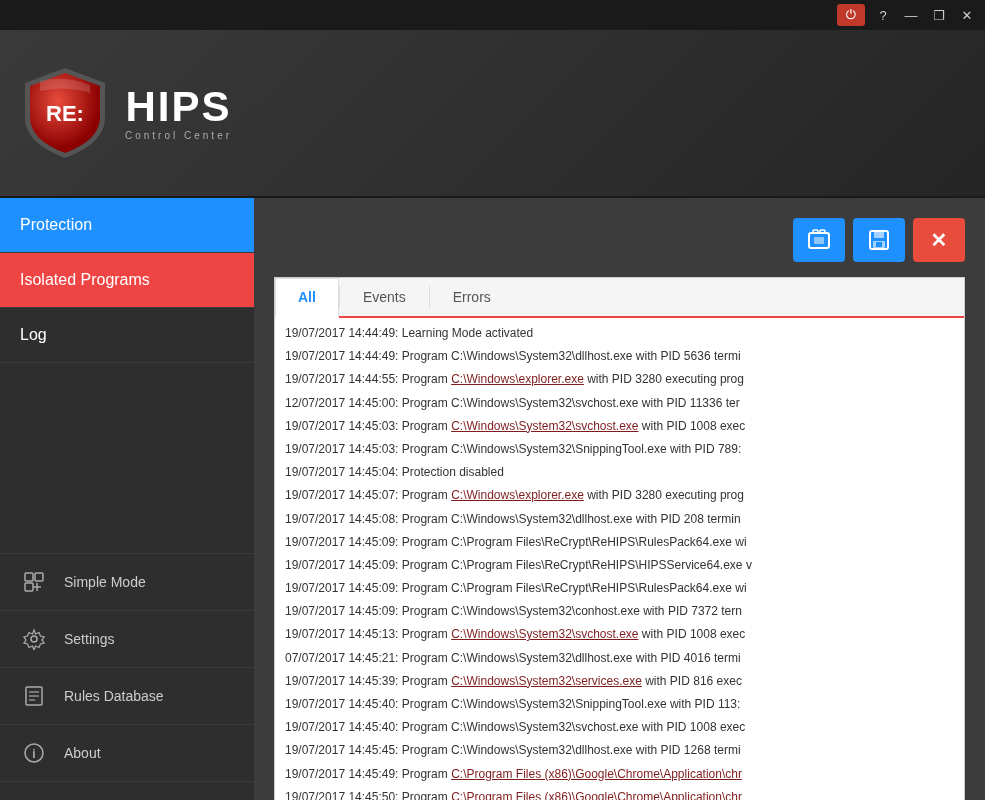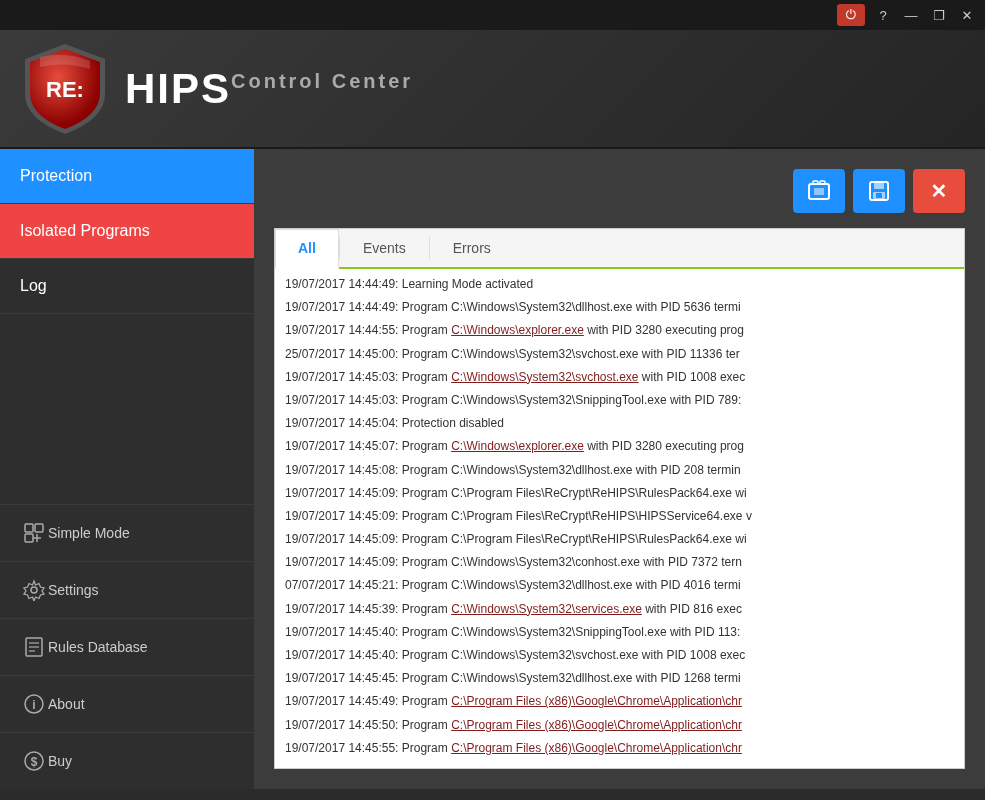--- a/index.html
+++ b/index.html
@@ -35,51 +35,50 @@
     .titlebar-btn.power {
       background: #c0392b;
       color: white;
       border-radius: 3px;
       margin-right: 4px;
     }
 
     
     .header {
       width: 100%;
-      height: 119px;
+      height: 168px;
       background: linear-gradient(135deg, #3a3a3a 0%, #252525 100%);
       display: flex;
       align-items: center;
       padding-left: 20px;
       border-bottom: 2px solid #1a1a1a;
     }
 
     .logo-shield {
       width: 90px;
       height: 100px;
       position: relative;
       margin-right: 15px;
     }
 
     .shield-svg { width: 90px; height: 100px; }
 
-    .brand-text { display: flex; flex-direction: row; justify-content: center; }
+    .brand-text { display: flex; flex-direction: column; justify-content: center; text-align: center; }
     .brand-hips {
       font-size: 42px;
       font-weight: bold;
       color: white;
       line-height: 1;
       letter-spacing: 2px;
     }
     .brand-sub {
-      font-size: 20px;
+      font-size: 10px;
       color: #aaa;
       letter-spacing: 3px;
       margin-top: 2px;
-      font-weight: bold;
     }
 
     
     .main-layout {
       display: flex;
       width: 100%;
       height: calc(800px - 30px - 130px);
     }
 
     
@@ -109,21 +108,21 @@
     .nav-spacer { flex: 1; }
 
     .nav-icon-item {
       display: flex;
       align-items: center;
       padding: 14px 20px;
       color: #ccc;
       cursor: pointer;
       font-size: 14px;
       border-top: 1px solid #3a3a3a;
-      gap: 0;
+      gap: 16px;
     }
     .nav-icon-item .icon-circle {
       width: 28px;
       height: 28px;
       display: flex;
       align-items: center;
       justify-content: center;
       flex-shrink: 0;
     }
 
@@ -164,21 +163,21 @@
       background: white;
       border: 1px solid #ccc;
       flex: 1;
       display: flex;
       flex-direction: column;
       overflow: hidden;
     }
 
     .tab-bar {
       display: flex;
-      border-bottom: 2px solid #84cc16;
+      border-bottom: 2px solid #ef4444;
       background: #f5f5f5;
     }
 
     .tab {
       padding: 10px 22px;
       cursor: pointer;
       font-size: 14px;
       color: #555;
       border: 1px solid transparent;
       position: relative;
@@ -371,30 +370,31 @@
         <div class="tab">
           <span>Errors</span>
         </div>
       </div>
 
       <div class="log-content" id="log-content-container">
 
       <div class="log-entry">19/07/2017 14:44:49: Learning Mode activated</div>
           <div class="log-entry">19/07/2017 14:44:49: Program C:\Windows\System32\dllhost.exe with PID 5636 termi</div>
           <div class="log-entry">19/07/2017 14:44:55: Program <span class="link">C:\Windows\explorer.exe</span> with PID 3280 executing prog</div>
-          <div class="log-entry">25/07/2017 14:45:00: Program C:\Windows\System32\svchost.exe with PID 11336 ter</div>
+          <div class="log-entry">12/07/2017 14:45:00: Program C:\Windows\System32\svchost.exe with PID 11336 ter</div>
           <div class="log-entry">19/07/2017 14:45:03: Program <span class="link">C:\Windows\System32\svchost.exe</span> with PID 1008 exec</div>
           <div class="log-entry">19/07/2017 14:45:03: Program C:\Windows\System32\SnippingTool.exe with PID 789:</div>
           <div class="log-entry">19/07/2017 14:45:04: Protection disabled</div>
           <div class="log-entry">19/07/2017 14:45:07: Program <span class="link">C:\Windows\explorer.exe</span> with PID 3280 executing prog</div>
           <div class="log-entry">19/07/2017 14:45:08: Program C:\Windows\System32\dllhost.exe with PID 208 termin</div>
           <div class="log-entry">19/07/2017 14:45:09: Program C:\Program Files\ReCrypt\ReHIPS\RulesPack64.exe wi</div>
           <div class="log-entry">19/07/2017 14:45:09: Program C:\Program Files\ReCrypt\ReHIPS\HIPSService64.exe v</div>
           <div class="log-entry">19/07/2017 14:45:09: Program C:\Program Files\ReCrypt\ReHIPS\RulesPack64.exe wi</div>
           <div class="log-entry">19/07/2017 14:45:09: Program C:\Windows\System32\conhost.exe with PID 7372 tern</div>
+          <div class="log-entry">19/07/2017 14:45:13: Program <span class="link">C:\Windows\System32\svchost.exe</span> with PID 1008 exec</div>
           <div class="log-entry">07/07/2017 14:45:21: Program C:\Windows\System32\dllhost.exe with PID 4016 termi</div>
           <div class="log-entry">19/07/2017 14:45:39: Program <span class="link">C:\Windows\System32\services.exe</span> with PID 816 exec</div>
           <div class="log-entry">19/07/2017 14:45:40: Program C:\Windows\System32\SnippingTool.exe with PID 113:</div>
           <div class="log-entry">19/07/2017 14:45:40: Program C:\Windows\System32\svchost.exe with PID 1008 exec</div>
           <div class="log-entry">19/07/2017 14:45:45: Program C:\Windows\System32\dllhost.exe with PID 1268 termi</div>
           <div class="log-entry">19/07/2017 14:45:49: Program <span class="link">C:\Program Files (x86)\Google\Chrome\Application\chr</span></div>
           <div class="log-entry">19/07/2017 14:45:50: Program <span class="link">C:\Program Files (x86)\Google\Chrome\Application\chr</span></div>
           <div class="log-entry">19/07/2017 14:45:55: Program <span class="link">C:\Program Files (x86)\Google\Chrome\Application\chr</span></div>
         </div>
 

